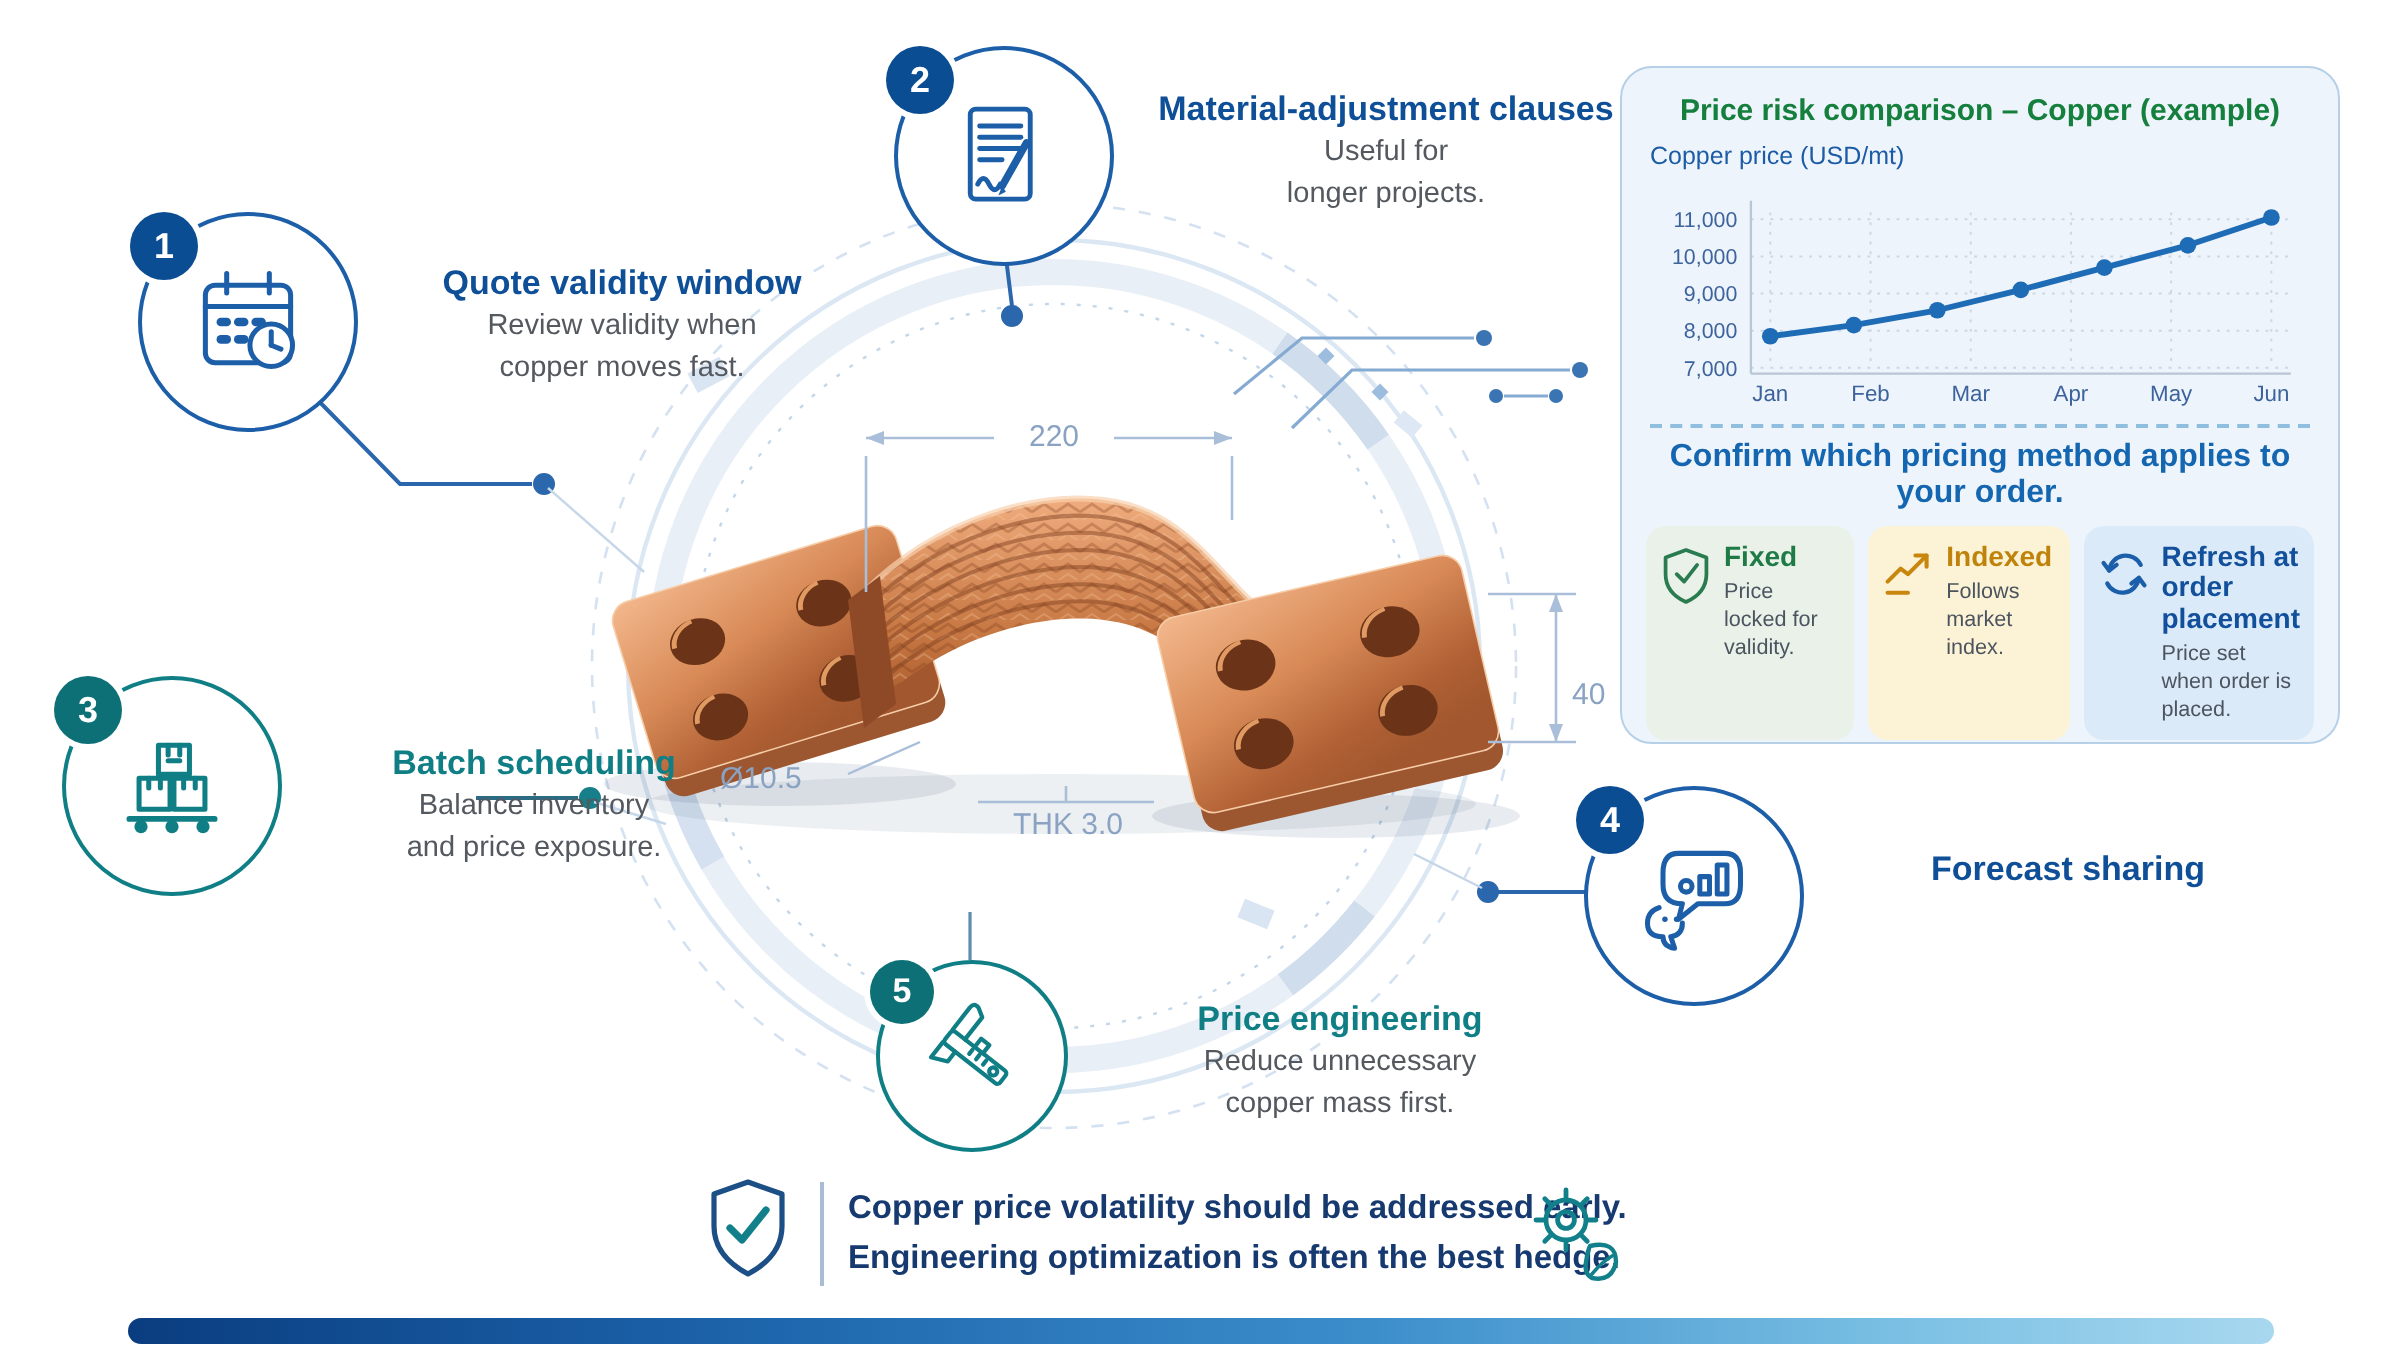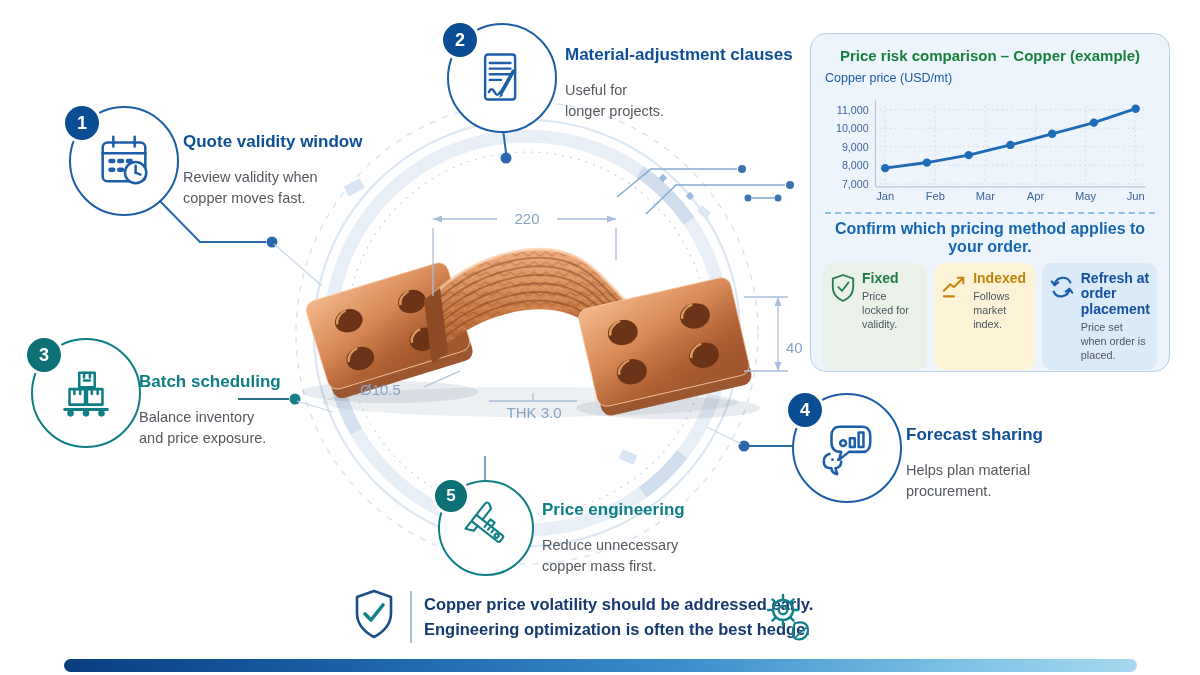--- a/index.html
+++ b/index.html
@@ -12,25 +12,25 @@
   .callout{position:absolute;}
   .co-circle{position:absolute;left:0;top:0;border-radius:50%;background:#fff;
              display:flex;align-items:center;justify-content:center;}
   .co-circle.blue{border:2.2px solid #1d5ea8;}
   .co-circle.teal{border:2.2px solid #0f7e85;}
   .co-badge{position:absolute;width:34px;height:34px;border-radius:50%;color:#fff;
             font-weight:bold;font-size:18px;display:flex;align-items:center;justify-content:center;
             box-shadow:0 0 0 3px #fff;}
   .co-badge.blue{background:#0b4d92;}
   .co-badge.teal{background:#0c7076;}
-  .co-text{position:absolute;width:256px;}
+  .co-text{position:absolute;width:256px;text-align:center;}
   .co-title{font-size:17px;font-weight:bold;line-height:1.15;}
   .co-title.blue{color:#0e4f98;}
   .co-title.teal{color:#0f7e85;}
-  .co-desc{margin-top:15px;font-size:14.5px;line-height:1.45;color:#54595f;}
+  .co-desc{margin-top:1px;font-size:14.5px;line-height:1.45;color:#54595f;}
 
   
   .panel{position:absolute;left:810px;top:33px;width:360px;height:339px;background:#eef4fb;
          border:1.5px solid #b6d0e8;border-radius:16px;box-sizing:border-box;padding:10px 12px;}
   .panel-title{text-align:center;font-size:15px;font-weight:bold;color:#15803d;margin-top:3px;}
   .axis-label{font-size:12.5px;color:#1c5ba5;margin:7px 0 0 2px;}
   .dashed-sep{border-top:2px dashed #8fbede;margin:3px 2px 6px 2px;}
   .confirm{text-align:center;font-size:16px;font-weight:bold;color:#1566b0;margin-bottom:7px;}
   .cards{display:flex;gap:7px;align-items:stretch;}
   .card{border-radius:10px;padding:8px 7px;box-sizing:border-box;display:flex;gap:6px;min-height:92px;}
@@ -271,21 +271,20 @@
           <circle cx="23" cy="44" r="1.4" fill="#1d5ea8" stroke="none"></circle>
         <path d="M24,10 h24 q8,0 8,10 v6 q0,10 -8,10 h-14 l-10,8 2,-8 q-10,0 -10,-10 v-6 q0,-10 8,-10 z"></path>
         <circle cx="28" cy="27" r="3"></circle>
         <rect x="35" y="22" width="5" height="9"></rect>
           <rect x="44" y="16" width="5" height="15"></rect>
       </svg>
     </div>
     <div class="co-badge blue" style="left:-4px;top:0px;">4</div>
     <div class="co-text" style="left:114px;top:32px;">
       <div class="co-title blue">Forecast sharing</div>
-      <div class="co-desc"><span>Helps plan material</span><br><span>procurement.</span></div>
     </div>
   </div>
 
   <div class="callout" style="left:438px;top:480px;">
     <div class="co-circle teal" style="width:92px;height:92px;">
       <svg width="56" height="56" viewBox="0 0 64 64" fill="none" stroke="#0f7e85" stroke-width="2.4" stroke-linecap="round" stroke-linejoin="round">
         <g transform="rotate(38 32 32)">
           <rect x="14" y="27" width="40" height="9" rx="2"></rect>
           <path d="M14,27 V11 q0,-4 4,-3 l5,3 V27"></path>
           <path d="M14,36 v11 l9,-4 v-7"></path>

